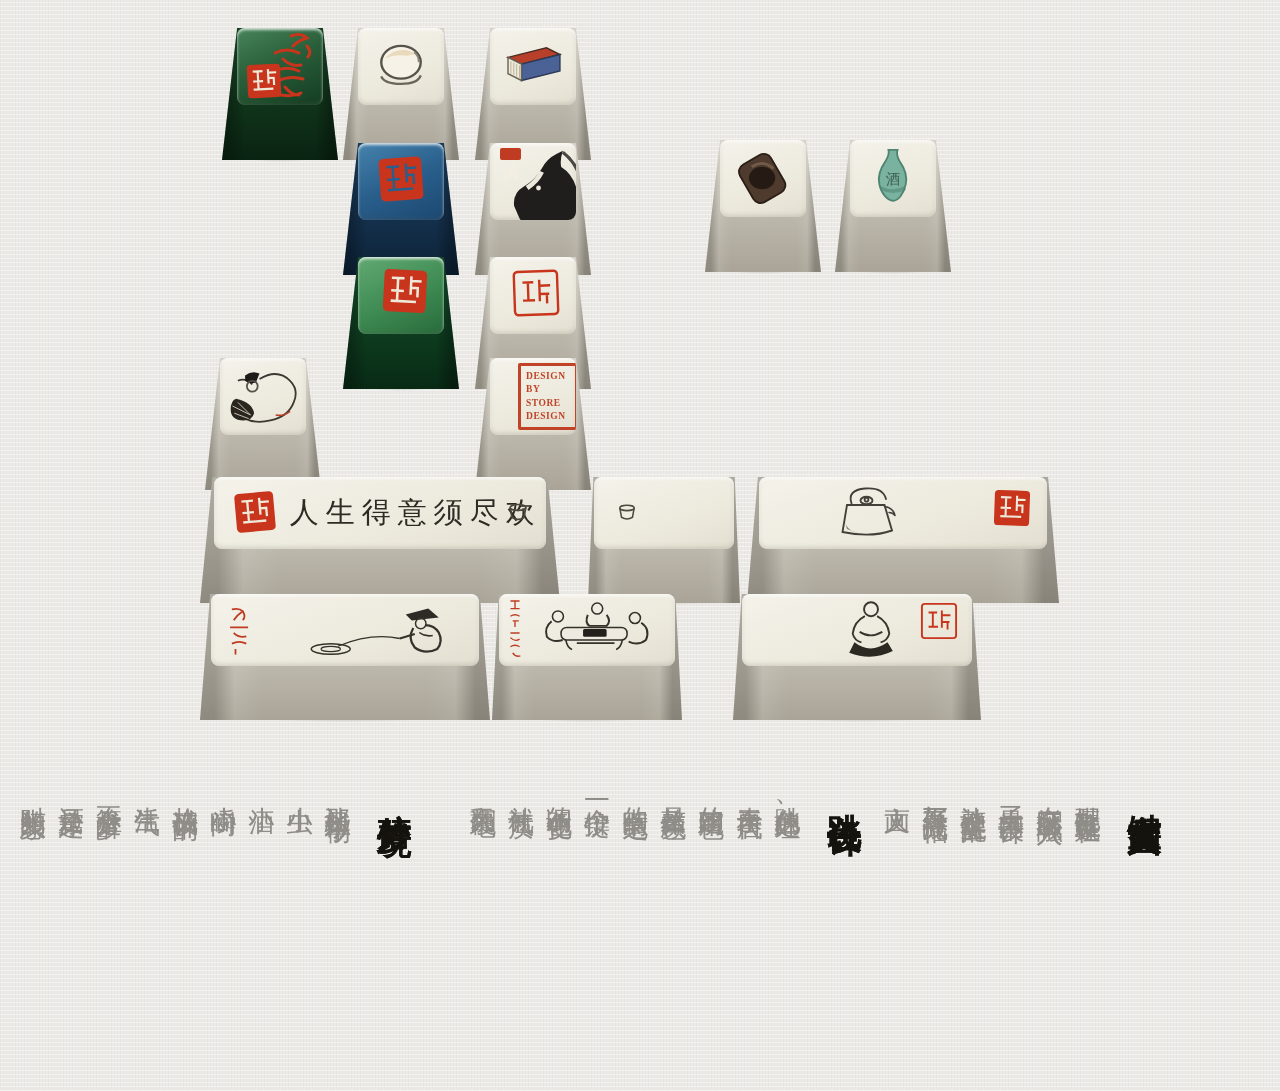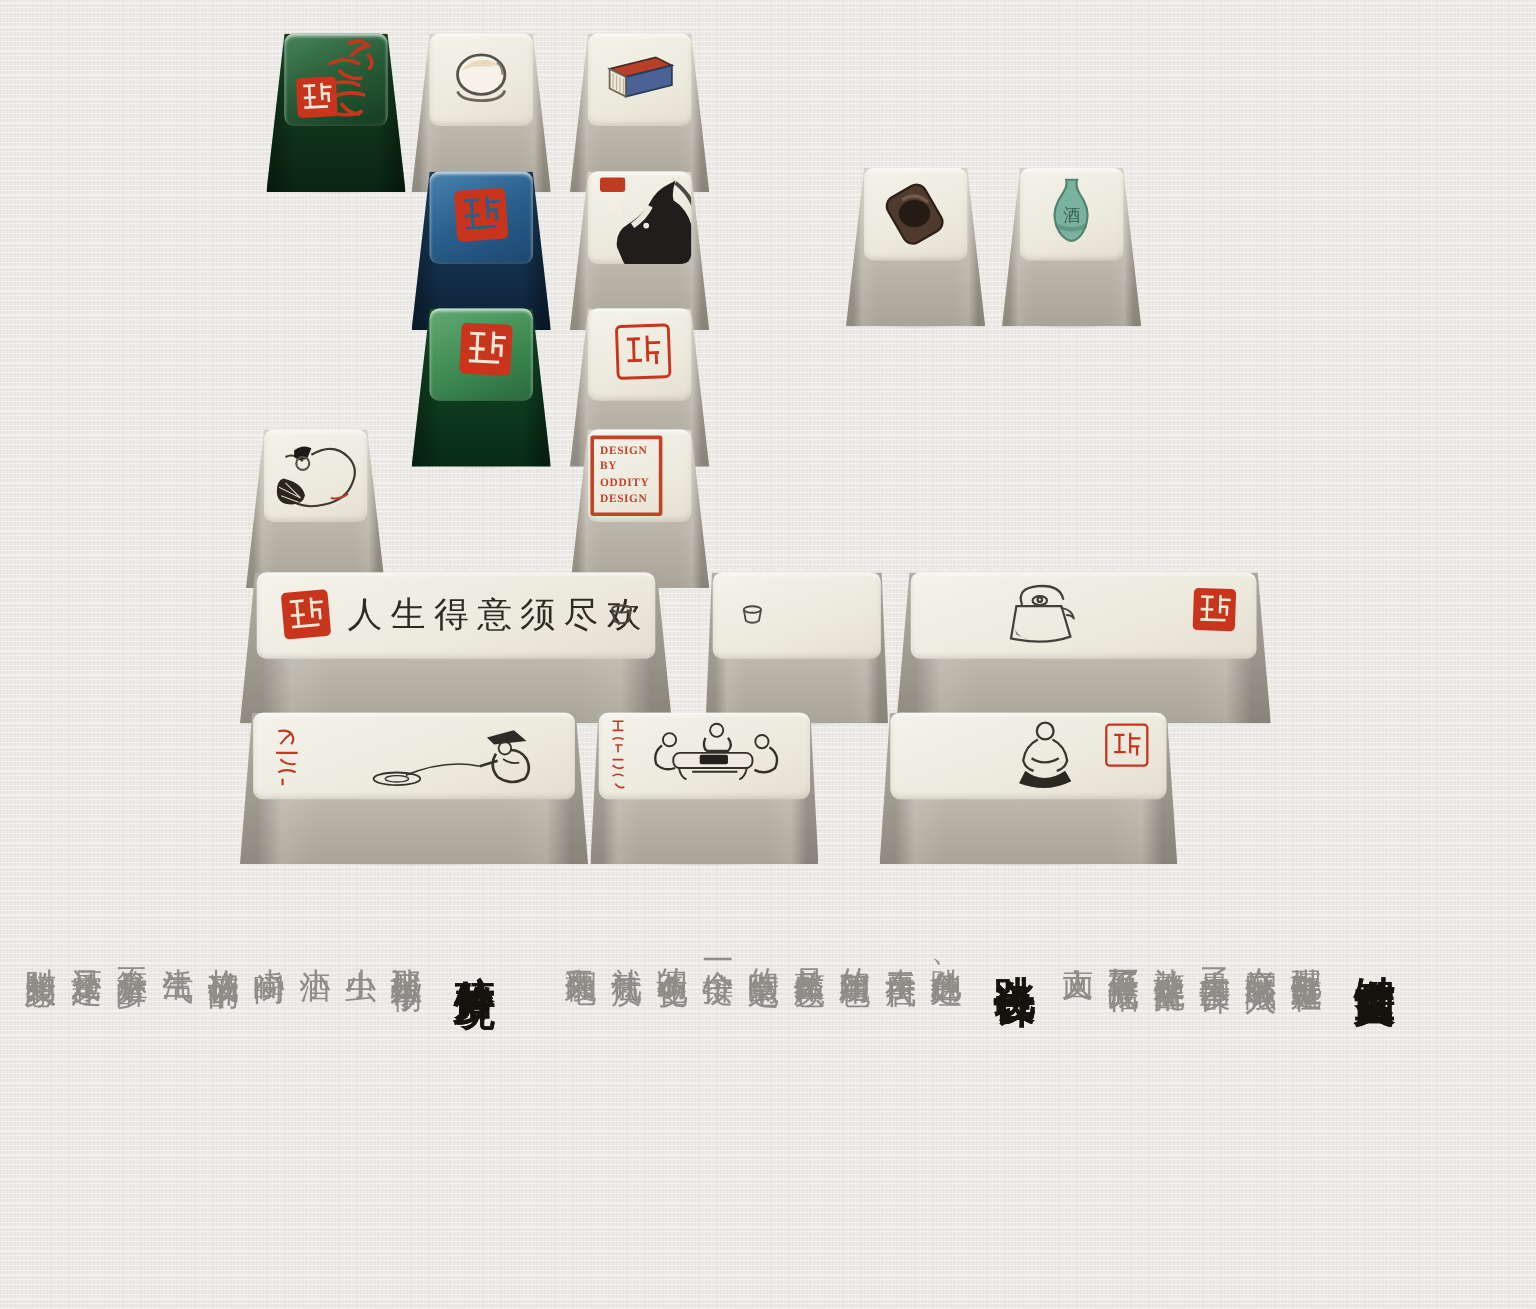--- a/index.html
+++ b/index.html
@@ -204,24 +204,24 @@
           </g>
         <path d="M56 60q8 2 16-4" stroke="#b5402a"></path>
       </svg>
     </div>
   </div>
 
   <div class="key" style="left:475px;top:358px;z-index:40">
     <div class="shadow"></div>
     <div class="skirt"></div>
     <div class="face">
-      <div class="oddity abs" style="left:2px;top:5px">
+      <div class="oddity abs" style="left:28px;top:5px">
         <div>DESIGN</div>
         <div>BY</div>
-        <div>ODDITY</div>
+        <div>STORE</div>
         <div>DESIGN</div>
       </div>
     </div>
   </div>
 
   <div class="bar" style="left:200px;top:477px;width:360px;z-index:50">
     <div class="shadow"></div>
     <div class="skirt"></div>
     <div class="face">
       <svg class="abs" style="left:20px;top:14px;transform:rotate(-5deg)" width="42" height="42" viewBox="0 0 40 40">

